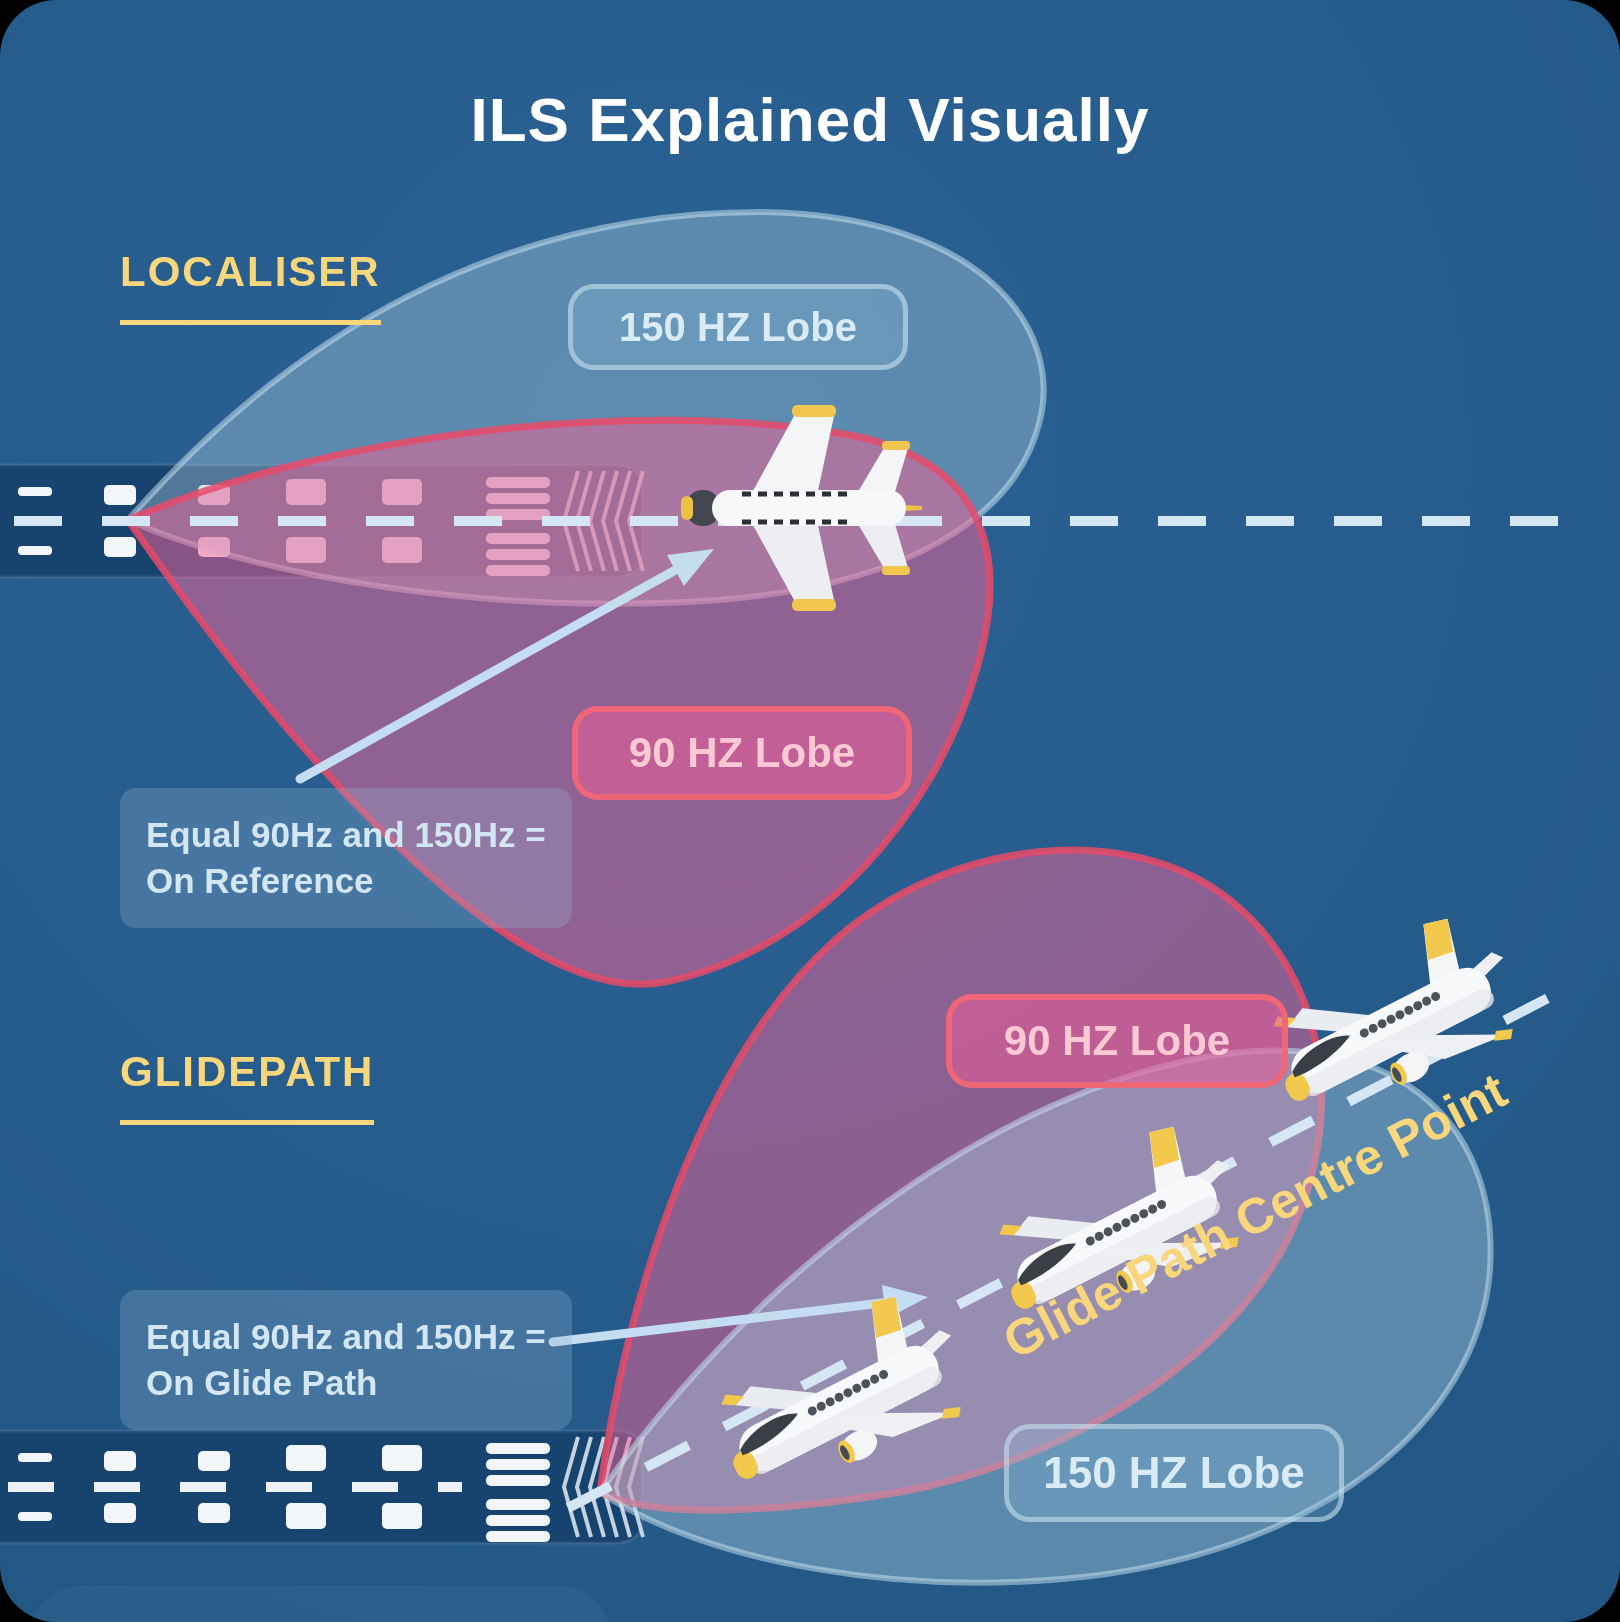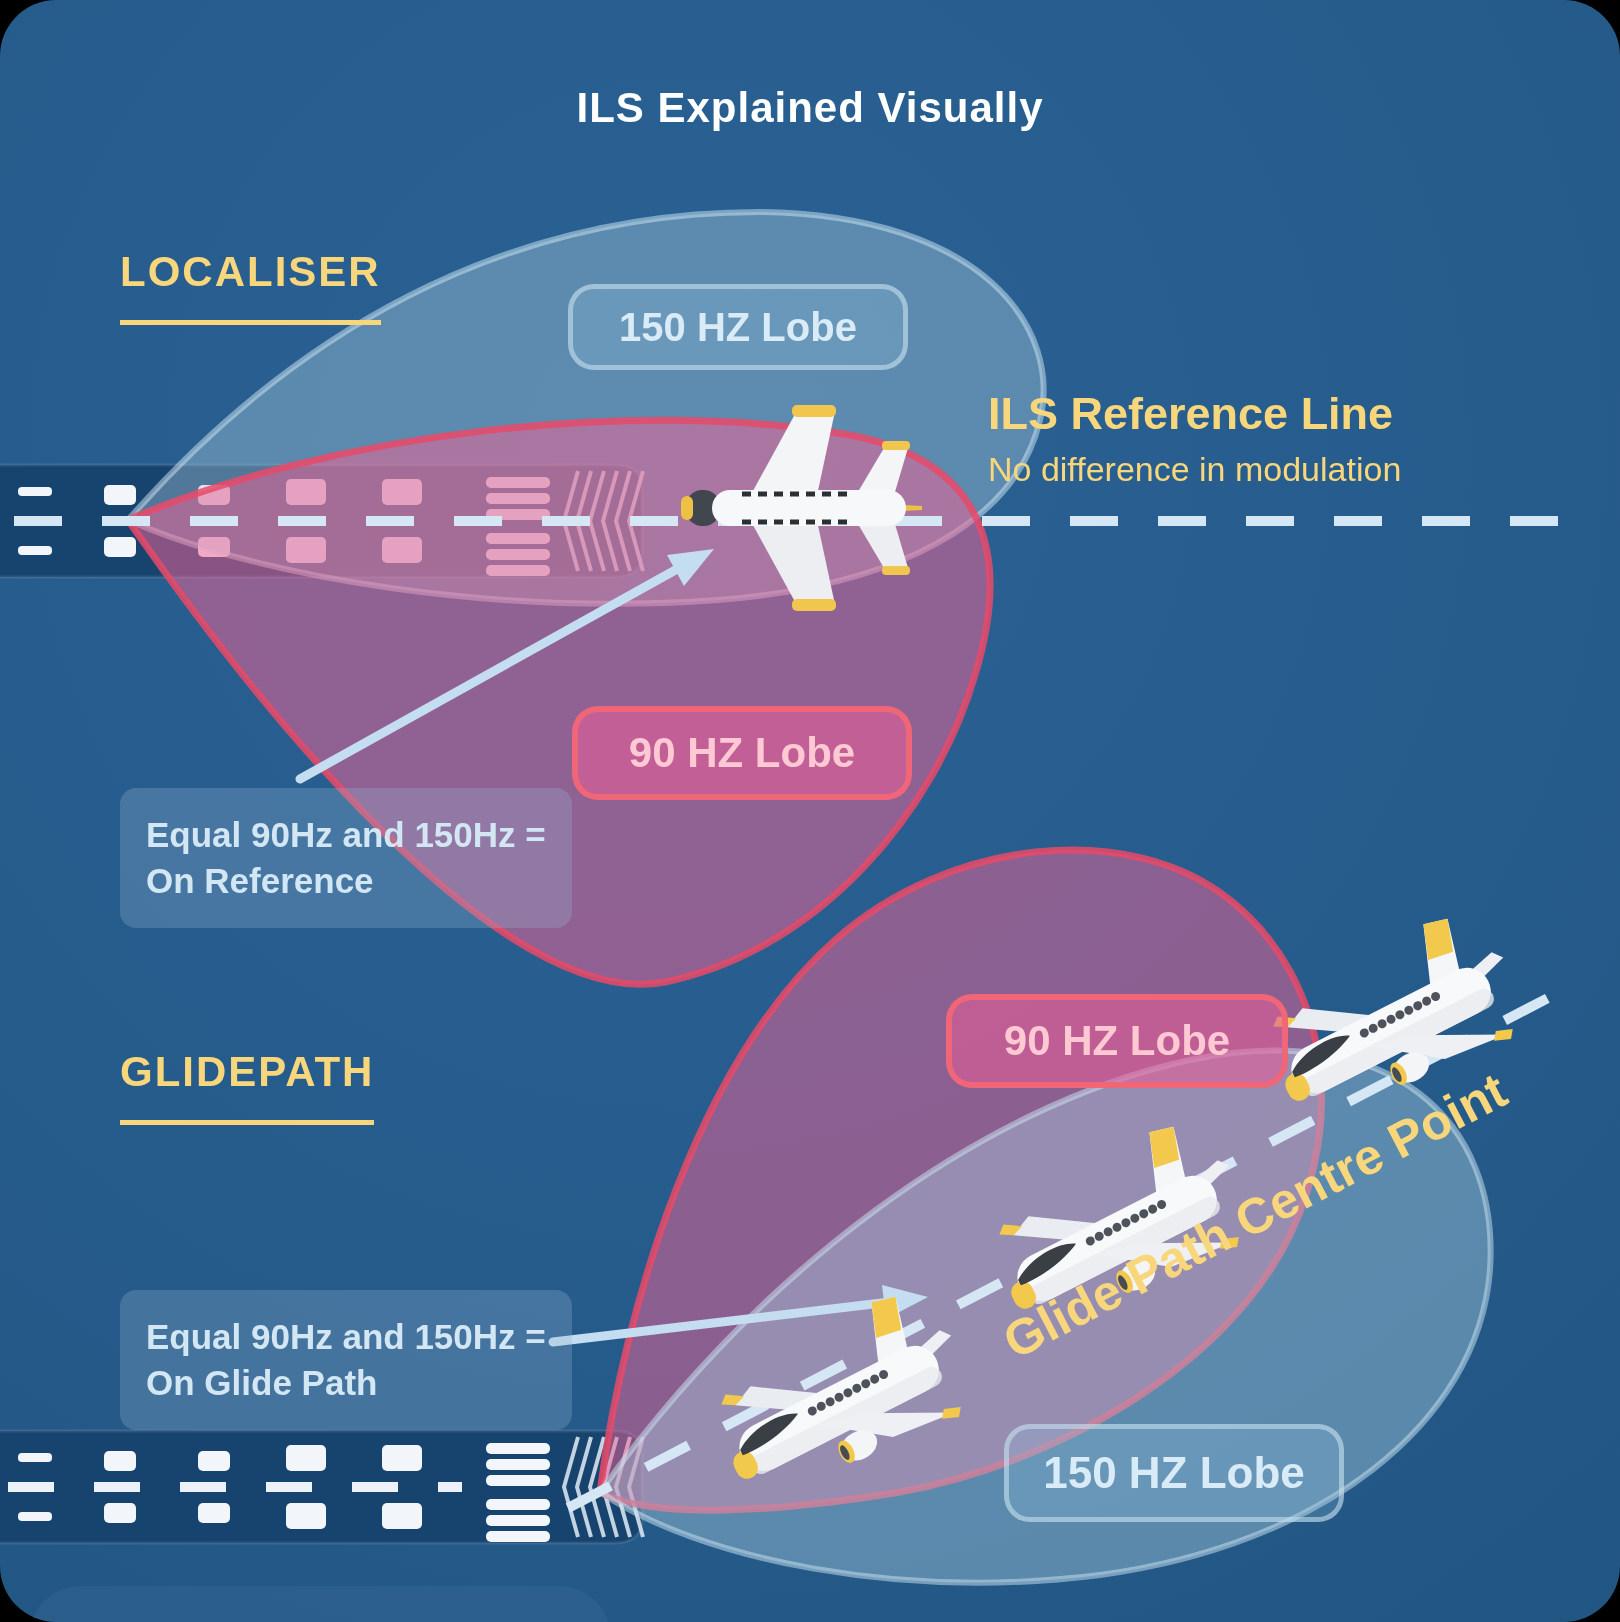--- a/index.html
+++ b/index.html
@@ -1,21 +1,21 @@
 <!DOCTYPE html>
 <html><head>
 <meta charset="utf-8">
 <style>
   html,body{margin:0;padding:0;background:#000;}
   body{width:1620px;height:1622px;font-family:"Liberation Sans",sans-serif;}
   .canvas{position:relative;width:1620px;height:1622px;border-radius:56px;overflow:hidden;
     background:radial-gradient(circle at 42% 28%, #2a6294 0%, #265c8c 55%, #215682 100%);}
   .canvas svg{position:absolute;inset:0;}
   .abs{position:absolute;}
-  .title{left:0;right:0;top:84px;text-align:center;color:#ffffff;font-size:42px;font-weight:bold;letter-spacing:1px;}
+  .title{left:0;right:0;top:84px;text-align:center;color:#ffffff;font-size:62px;font-weight:bold;letter-spacing:1px;}
   .section-label{color:#f8d77c;font-size:42px;font-weight:bold;letter-spacing:2px;
     border-bottom:5px solid #f8d77c;padding-bottom:24px;}
   .pill{display:flex;align-items:center;justify-content:center;border-radius:26px;font-weight:bold;}
   .pill-teal{background:rgba(145,190,220,0.25);border:5px solid rgba(205,230,243,0.55);color:#d9ebf6;margin-top:12px;}
   .pill-pink{background:rgba(226,93,152,0.6);border:6px solid rgba(240,102,118,0.95);color:#ffc9d3;}
   .refline{color:#f8d77c;}
   .refline .t1{font-size:45px;font-weight:bold;}
   .refline .t2{font-size:34px;font-weight:normal;margin-top:10px;}
   .callout{background:rgba(150,182,212,0.28);border-radius:16px;padding:24px 26px;
     color:#d3e6f3;font-size:35px;font-weight:bold;line-height:1.32;}
@@ -139,24 +139,20 @@
 </svg>
 
 <div class="abs title">ILS Explained Visually</div>
 
 <div class="abs section-label" style="left:120px;top:248px;">LOCALISER</div>
 
 <div class="abs pill pill-teal" style="left:568px;top:272px;width:330px;height:76px;font-size:40px;">
   <span>150 HZ Lobe</span>
 </div>
 
-<div class="abs refline" style="left:988px;top:388px;">
-  <div class="t1">ILS Reference Line</div>
-  <div class="t2">No difference in modulation</div>
-</div>
 
 <div class="abs pill pill-pink" style="left:572px;top:706px;width:328px;height:82px;font-size:42px;">
   <span>90 HZ Lobe</span>
 </div>
 
 <div class="abs callout" style="left:120px;top:788px;width:400px;">
   <div>Equal 90Hz and 150Hz =</div>
   <div>On Reference</div>
 </div>
 

